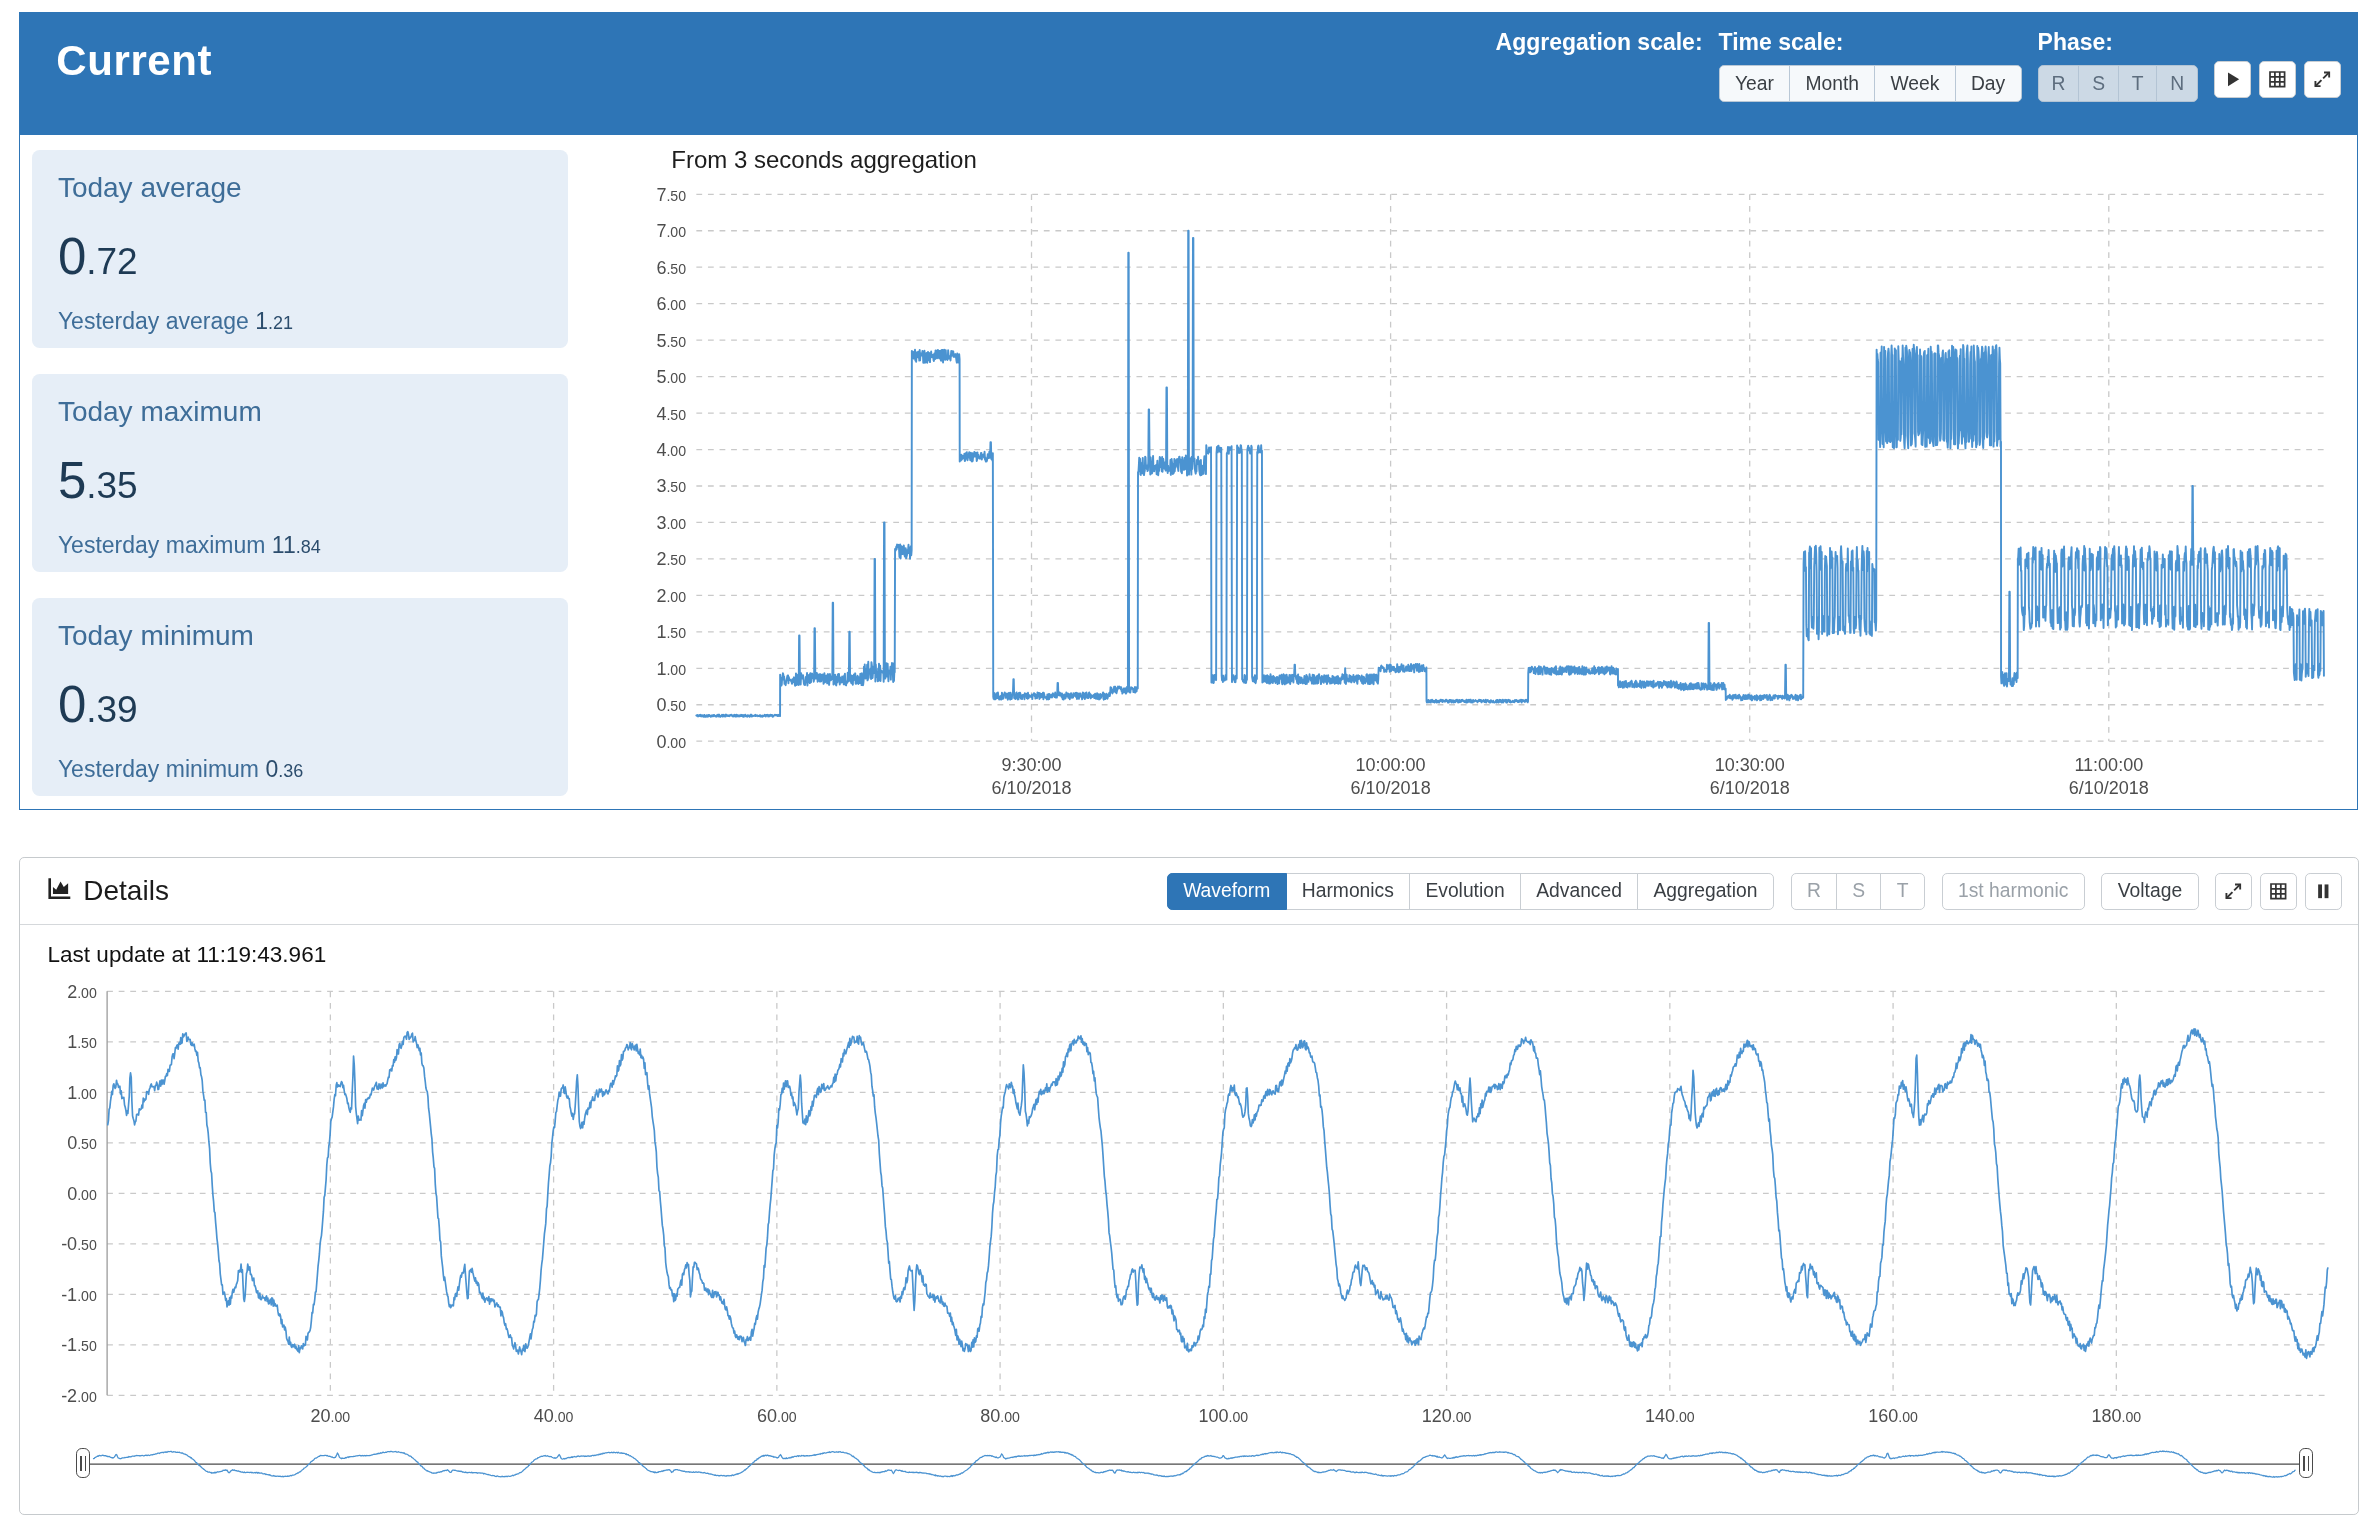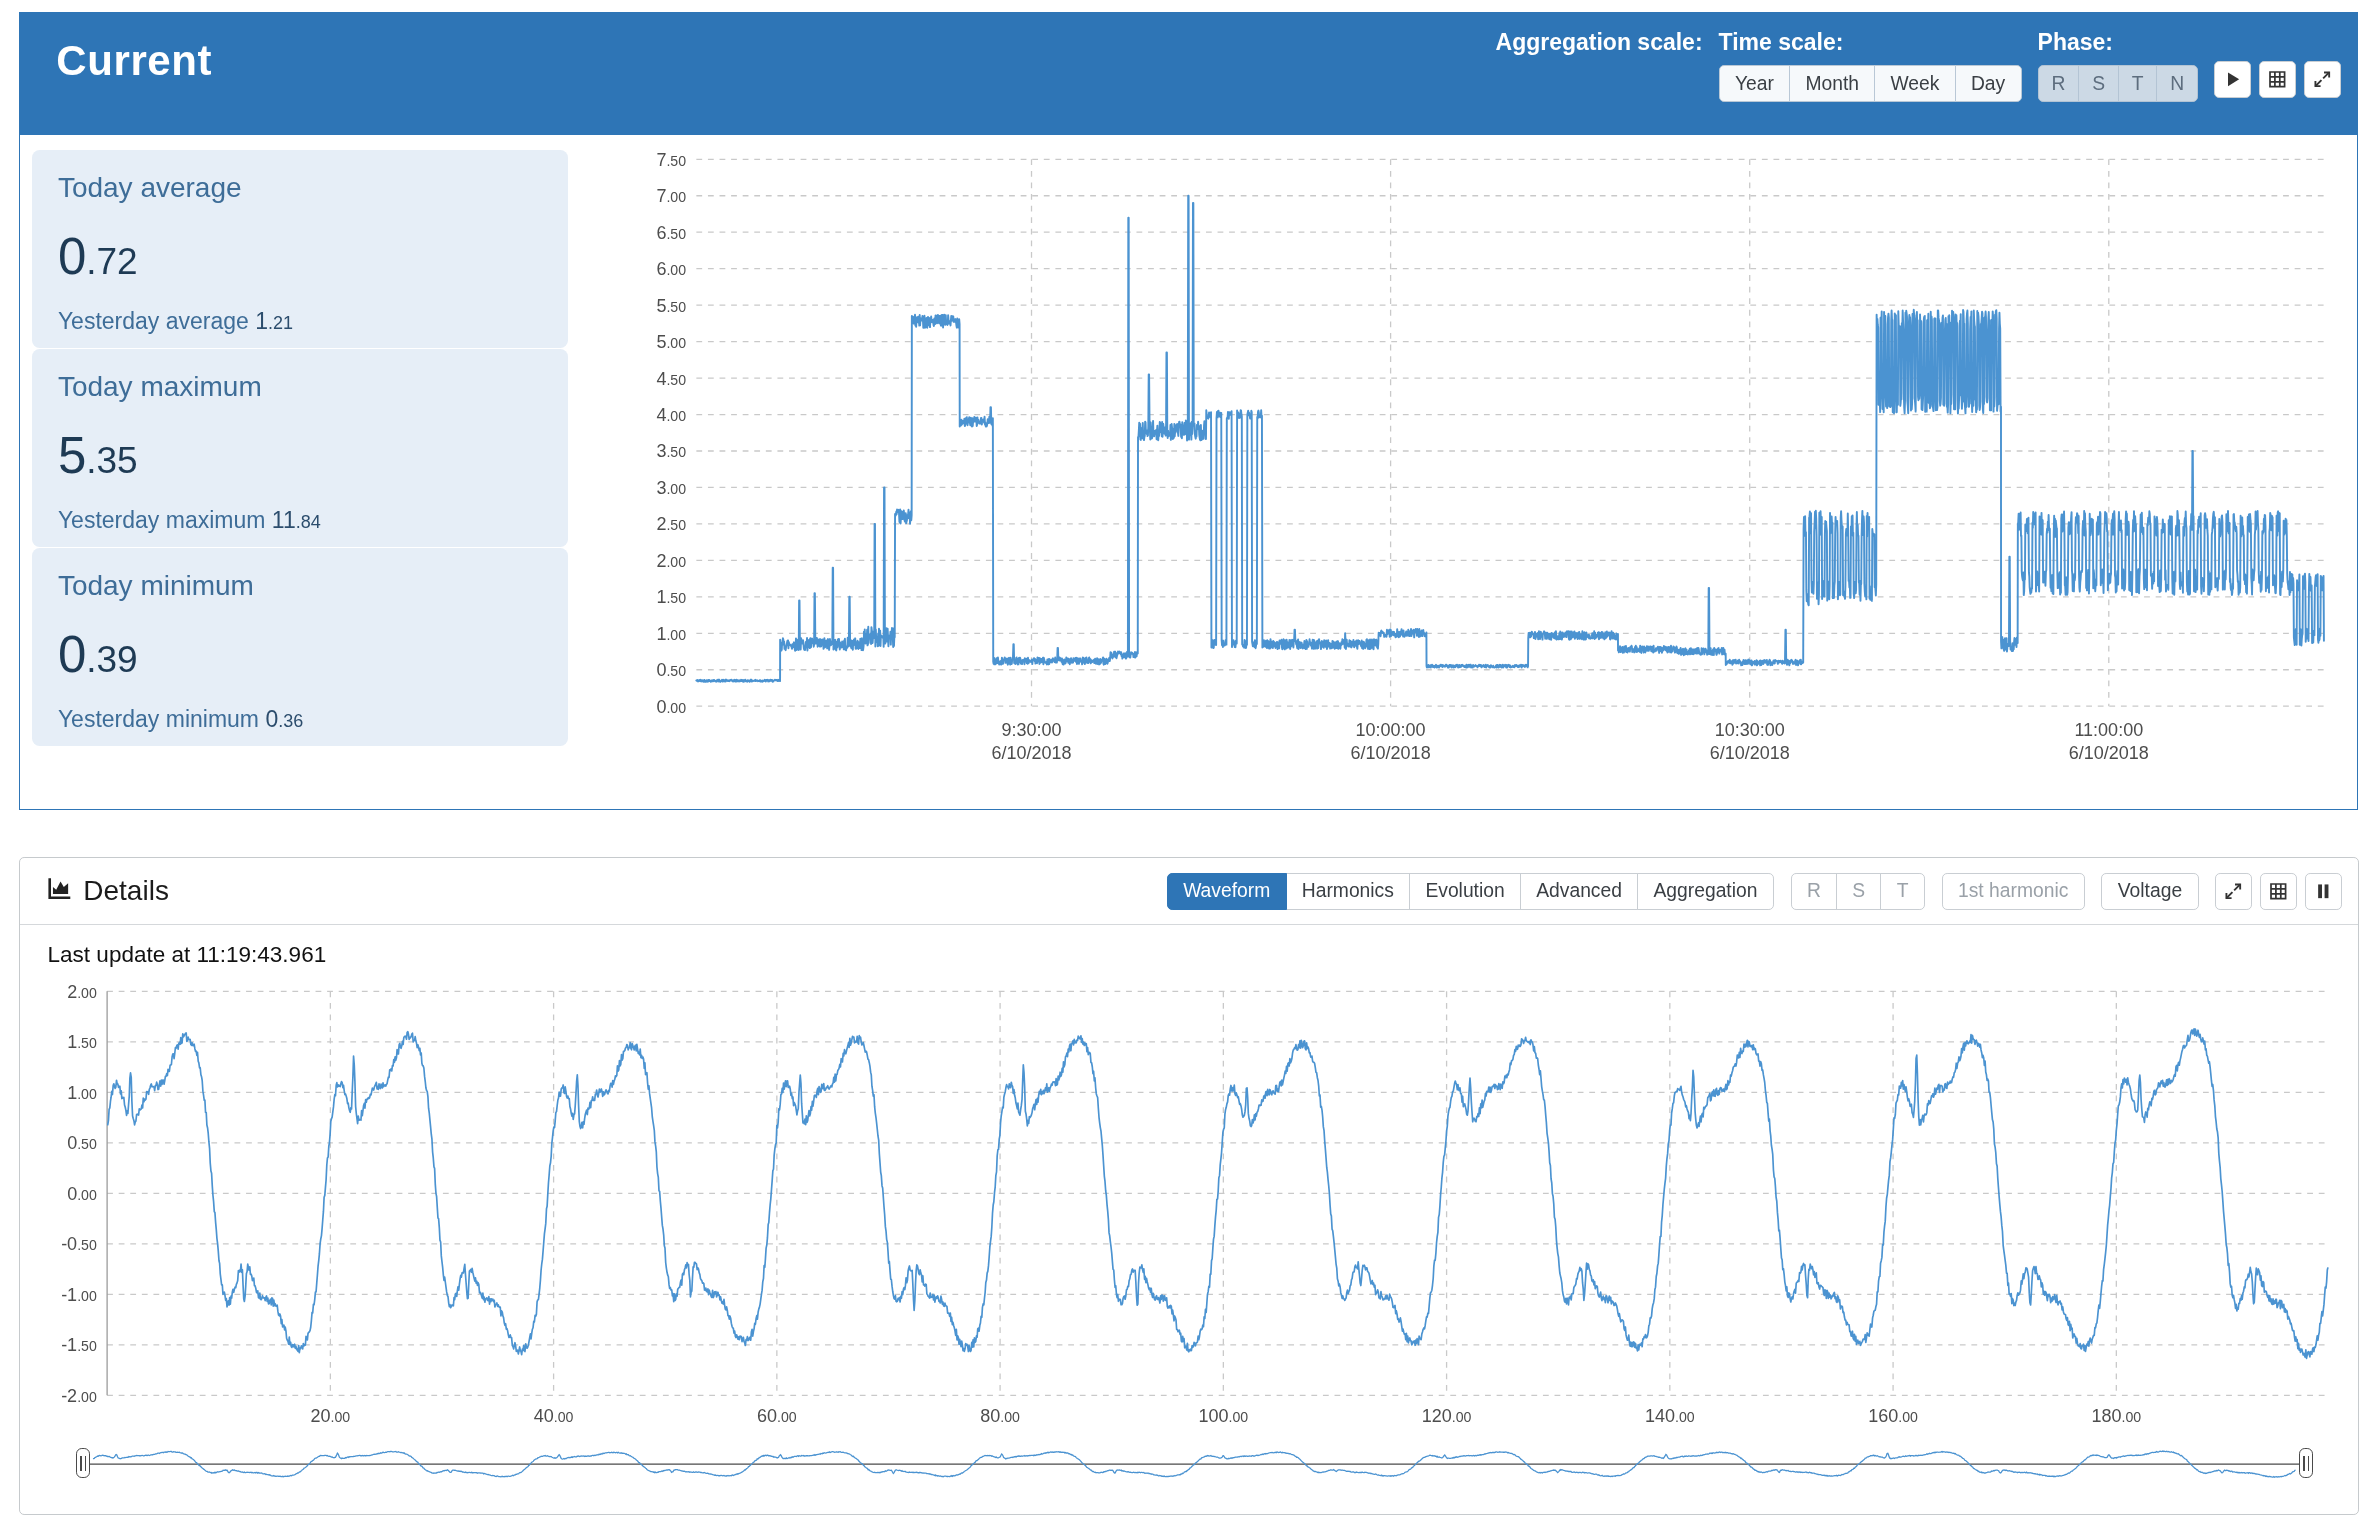--- a/index.html
+++ b/index.html
@@ -27,21 +27,21 @@
   .btn.muted{color:#9aa1a8}
   .on-blue .btn{background:#f6f9fb;border-color:#b9c8d6}
   .on-blue .btn.active{background:#ffffff;color:#1d4e79;border-color:#7fa3c4;font-weight:700}
   .phase-group .btn{padding:0 13px;background:#ccd9e5;color:#5d6d7e;border-color:#b3c4d4}
   .icon-row{display:flex;gap:7.7px;margin-top:32px}
   .icon-btn{
     width:37px;height:37px;background:#fff;border:1.3px solid #c9ced3;border-radius:5.1px;
     display:flex;align-items:center;justify-content:center;cursor:pointer;padding:0;
   }
   .current-body{display:flex;height:672px}
-  .stats{width:548px;padding:15.4px 0 0 11.6px;display:flex;flex-direction:column;gap:1px;box-sizing:border-box}
+  .stats{width:548px;padding:15.4px 0 0 11.6px;display:flex;flex-direction:column;gap:26px;box-sizing:border-box}
   .stat-card{background:#e6eef7;border-radius:7.7px;height:198px;box-sizing:border-box;padding:22px 26px}
   .stat-title{color:#3e6d98;font-size:28px}
   .stat-value{margin-top:23px;color:#1e3a54;font-size:51px}
   .stat-value .frac{font-size:37px}
   .stat-sub{margin-top:22px;color:#3e6d98;font-size:23px}
   .stat-sub .num{margin-left:6.4px;color:#2c4d6d}
   .stat-sub .frac-s{font-size:18px}
   .chart-wrap{flex:1;padding-top:5.1px}
   .chart-title{font-size:24px;color:#1d1d1d;margin:6.4px 0 1.3px 103px}
   #chart1{display:block;margin-left:64px}
@@ -137,20 +137,21 @@
 
         <div class="stat-card">
           <div class="stat-title">Today minimum</div>
           <div class="stat-value"><span>0</span><span class="frac">.39</span></div>
           <div class="stat-sub"><span>Yesterday minimum</span><span class="num"><span>0</span><span class="frac-s">.36</span></span></div>
         </div>
 
       </aside>
 
       <div class="chart-wrap">
+        <div class="chart-title">From 3 seconds aggregation</div>
         <svg id="chart1" width="1709" height="637" viewBox="0 0 2656 990">
             <line x1="620.8823529411765" y1="30" x2="620.8823529411765" y2="880" stroke="#c9c9c9" stroke-width="2" stroke-dasharray="9 9"></line>
             <text x="620.8823529411765" y="926" text-anchor="middle" fill="#4d4d4d" font-size="28">9:30:00</text>
             <text x="620.8823529411765" y="962" text-anchor="middle" fill="#4d4d4d" font-size="28">6/10/2018</text>
             <line x1="1178.9705882352941" y1="30" x2="1178.9705882352941" y2="880" stroke="#c9c9c9" stroke-width="2" stroke-dasharray="9 9"></line>
             <text x="1178.9705882352941" y="926" text-anchor="middle" fill="#4d4d4d" font-size="28">10:00:00</text>
             <text x="1178.9705882352941" y="962" text-anchor="middle" fill="#4d4d4d" font-size="28">6/10/2018</text>
             <line x1="1737.058823529412" y1="30" x2="1737.058823529412" y2="880" stroke="#c9c9c9" stroke-width="2" stroke-dasharray="9 9"></line>
             <text x="1737.058823529412" y="926" text-anchor="middle" fill="#4d4d4d" font-size="28">10:30:00</text>
             <text x="1737.058823529412" y="962" text-anchor="middle" fill="#4d4d4d" font-size="28">6/10/2018</text>

